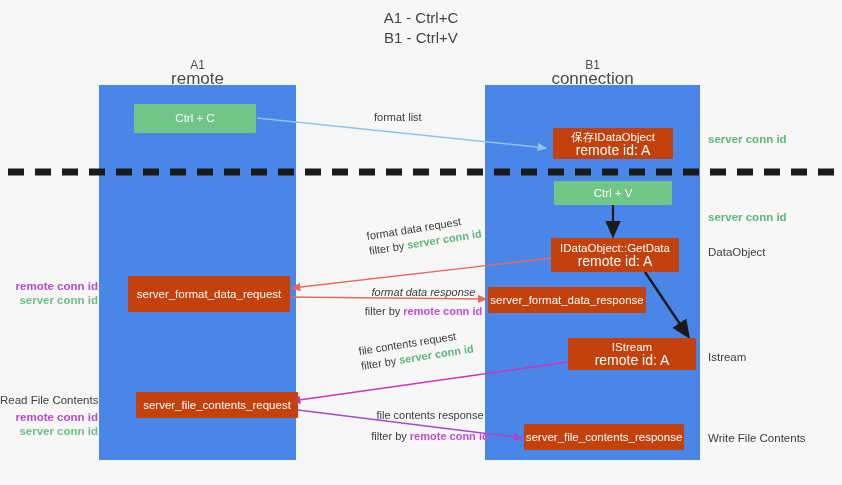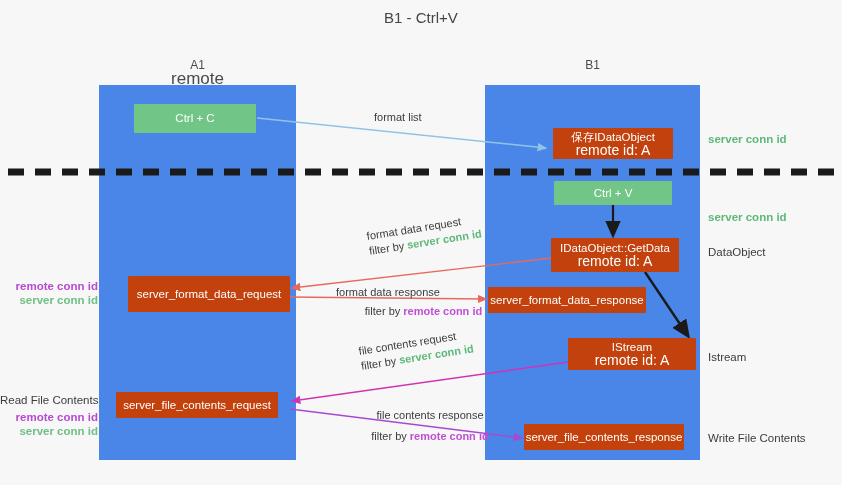--- a/index.html
+++ b/index.html
@@ -119,29 +119,31 @@
   <line x1="552" y1="258" x2="292" y2="288" stroke="#e8695c" stroke-width="1.4" marker-end="url(#ah-red)"></line>
 
   <line x1="288" y1="297" x2="486" y2="299" stroke="#e8695c" stroke-width="1.4" marker-end="url(#ah-red)"></line>
 
   <line x1="568" y1="362" x2="292" y2="401" stroke="#cf34b4" stroke-width="1.4" marker-end="url(#ah-magenta)"></line>
 
   <line x1="290" y1="409" x2="522" y2="438" stroke="#a64ad1" stroke-width="1.4" marker-end="url(#ah-purple)"></line>
 </svg>
 
 <div class="abs title">
+  <div>A1 - Ctrl+C</div>
   <div>B1 - Ctrl+V</div>
 </div>
 
 <div class="abs lane-head" style="left:99px; top:58px; width:197px;">
   <div>A1</div>
   <div class="sub">remote</div>
 </div>
 <div class="abs lane-head" style="left:485px; top:58px; width:215px;">
   <div>B1</div>
+  <div class="sub">connection</div>
 </div>
 
 <div class="abs node green" style="left:134px; top:104px; width:122px; height:29px;">
   <span>Ctrl + C</span>
 </div>
 
 <div class="abs node orange" style="left:553px; top:128px; width:120px; height:31px;">
   <span>保存IDataObject</span>
   <span class="l2">remote id: A</span>
 </div>
@@ -161,39 +163,39 @@
 </div>
 
 <div class="abs node orange" style="left:128px; top:276px; width:162px; height:36px;">
   <span>server_format_data_request</span>
 </div>
 
 <div class="abs node orange" style="left:488px; top:287px; width:158px; height:26px;">
   <span>server_format_data_response</span>
 </div>
 
-<div class="abs node orange" style="left:116px; top:392px; width:162px; height:26px;">
+<div class="abs node orange" style="left:136px; top:392px; width:162px; height:26px;">
   <span>server_file_contents_request</span>
 </div>
 
 <div class="abs node orange" style="left:524px; top:424px; width:160px; height:26px;">
   <span>server_file_contents_response</span>
 </div>
 
 <div class="abs edge-label" style="left:374px; top:110px;">
   <span>format list</span>
 </div>
 
 <div class="abs edge-label rot-up" style="left:368px; top:229px;">
   <div>format data request</div>
   <div><span>filter by </span><b class="server">server conn id</b></div>
 </div>
 
 <div class="abs edge-label" style="left:336px; top:285px;">
-  <div style="width:175px;">format data response</div>
+  <div style="text-align:center; width:175px;font-style:italic;">format data response</div>
   <div style="text-align:center; width:175px; padding-top:4px;"><span>filter by </span><b class="remote">remote conn id</b></div>
 </div>
 
 <div class="abs edge-label rot-up" style="left:360px; top:344px;">
   <div>file contents request</div>
   <div><span>filter by </span><b class="server">server conn id</b></div>
 </div>
 
 <div class="abs edge-label" style="left:345px; top:408px;">
   <div style="text-align:center; width:170px;">file contents response</div>

